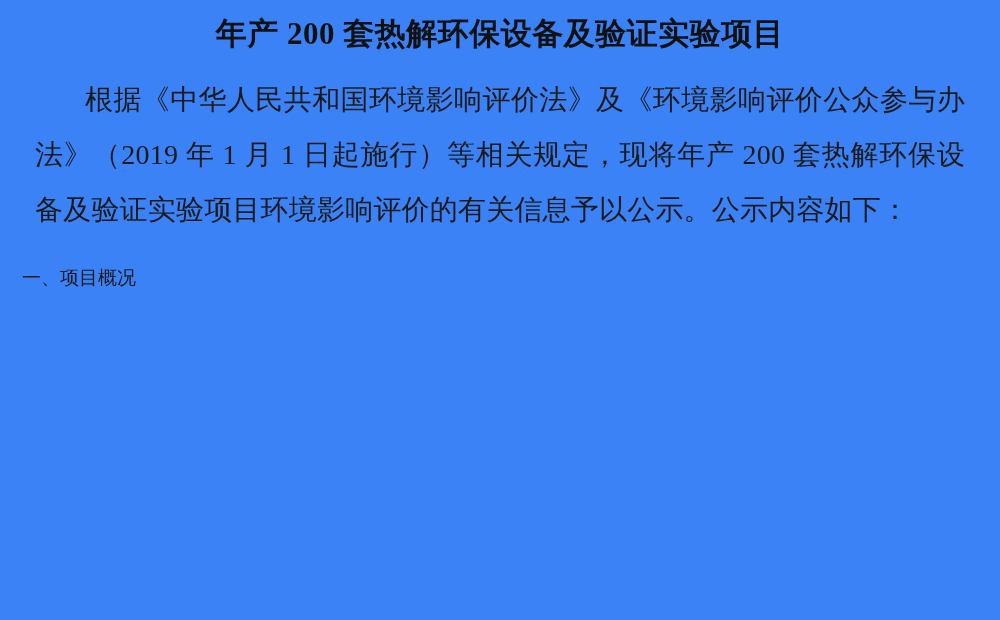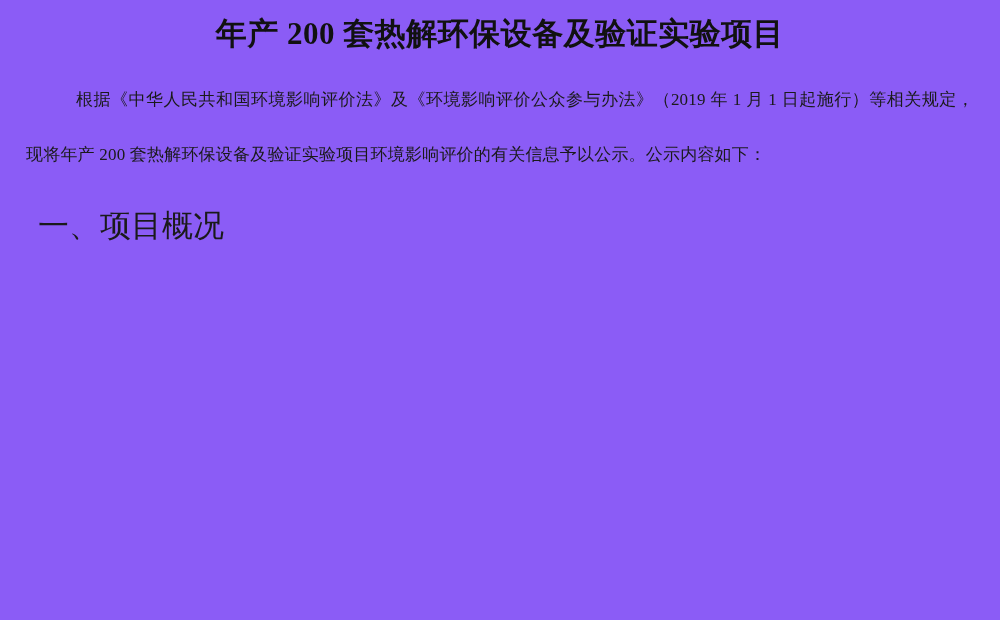--- a/index.html
+++ b/index.html
@@ -12,53 +12,53 @@
     height: 620px;
     overflow: hidden;
     font-family: "Liberation Serif", "DejaVu Serif", serif;
     color: #1a1a1a;
   }
   .page {
     width: 1000px;
     height: 620px;
     box-sizing: border-box;
     padding: 10px 22px 0 22px;
-    background: #8b5cf6;
+    background: #3b82f6;
   }
   .doc-title {
     text-align: center;
     font-size: 31px;
     line-height: 48px;
     font-weight: 700;
     letter-spacing: 0.5px;
     color: #111111;
     margin: 0;
   }
   .doc-title .line {
     display: block;
     white-space: nowrap;
   }
   .body-block {
     margin-top: 14px;
   }
   p.para {
-    margin: 4px;
-    font-size: 17px;
+    margin: 13px;
+    font-size: 28px;
     line-height: 55px;
     text-align: justify;
     text-justify: inter-ideograph;
     color: #1a1a1a;
     letter-spacing: 0.2px;
   }
   p.indent {
     text-indent: 50px;
   }
   p.heading {
-    margin: 16px;
-    font-size: 31px;
+    margin: 0;
+    font-size: 19px;
     line-height: 55px;
     color: #1a1a1a;
   }
   sup {
     font-size: 0.62em;
     vertical-align: super;
     line-height: 0;
   }
 </style>
 </head>

